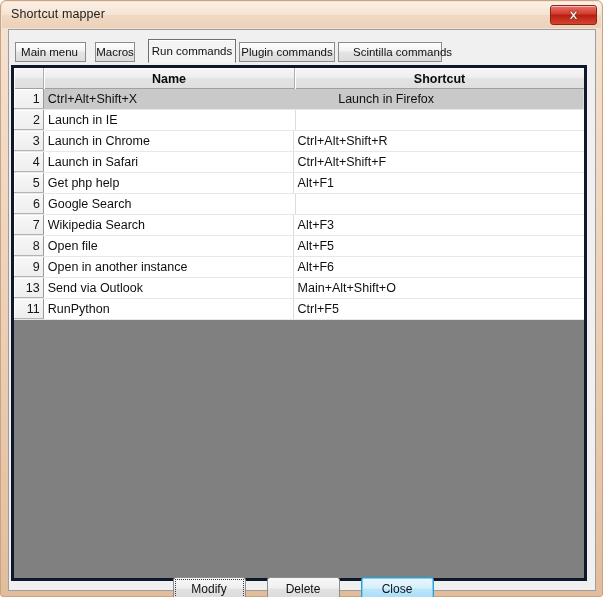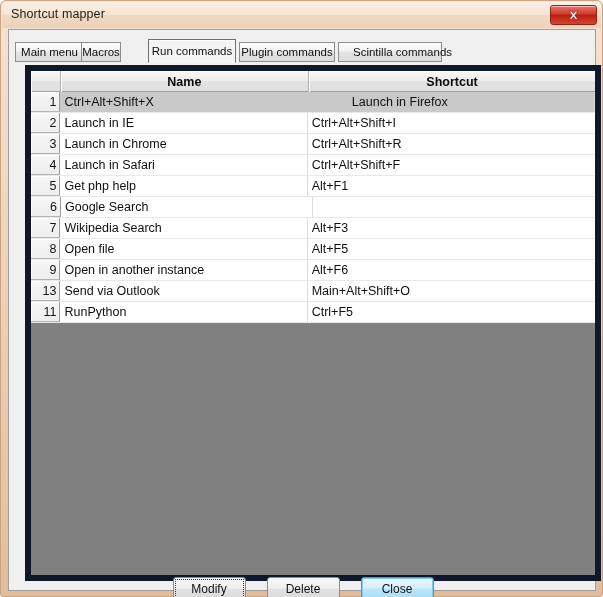--- a/index.html
+++ b/index.html
@@ -87,24 +87,24 @@
     background: #f4f4f4;
     border: 1px solid #707070;
     border-bottom: 1px solid #f4f4f4;
     z-index: 5;
     box-shadow: inset 0 1px 0 #ffffff;
   }
 
   
   #listview {
     position: absolute;
-    left: 16px; top: 35px;
+    left: 2px; top: 35px;
     width: 576px; height: 516px;
     background: #808080;
-    border: 6px solid #0f172a;
+    border: 3px solid #0f172a;
     overflow: hidden;
   }
   #list-header {
     display: flex;
     height: 21px;
     background: linear-gradient(to bottom, #f8f8f8 0%, #ededed 48%, #e3e3e3 52%, #dfdfdf 100%);
     border-bottom: 1px solid #a0a0a0;
   }
   .hcell {
     height: 21px;
@@ -197,21 +197,21 @@
       </span>
     </div>
   </div>
 
   <div id="client">
 
     <div id="tabstrip">
       <div class="tab" style="left:0px; width:71px;justify-content:flex-end;">
           <span>Main menu</span>
         </div>
-      <div class="tab" style="left:66px; width:40px;">
+      <div class="tab" style="left:80px; width:40px;">
           <span>Macros</span>
         </div>
       <div class="tab selected" style="left:133px; width:88px;">
           <span>Run commands</span>
         </div>
       <div class="tab" style="left:224px; width:96px;">
           <span>Plugin commands</span>
         </div>
       <div class="tab" style="left:323px; width:104px;padding-left:32px;">
           <span>Scintilla commands</span>
@@ -226,21 +226,20 @@
       </div>
       <div id="list-rows">
           <div class="row selected">
             <div class="cell idx">1</div>
             <div class="cell shortcut">Ctrl+Alt+Shift+X</div>
             <div class="cell name">Launch in Firefox</div>
           </div>
           <div class="row">
             <div class="cell idx">2</div>
             <div class="cell name">Launch in IE</div>
-            <div class="cell shortcut">Ctrl+Alt+Shift+I</div>
           </div>
           <div class="row">
             <div class="cell idx">3</div>
             <div class="cell name">Launch in Chrome</div>
             <div class="cell shortcut">Ctrl+Alt+Shift+R</div>
           </div>
           <div class="row">
             <div class="cell idx">4</div>
             <div class="cell name">Launch in Safari</div>
             <div class="cell shortcut">Ctrl+Alt+Shift+F</div>

